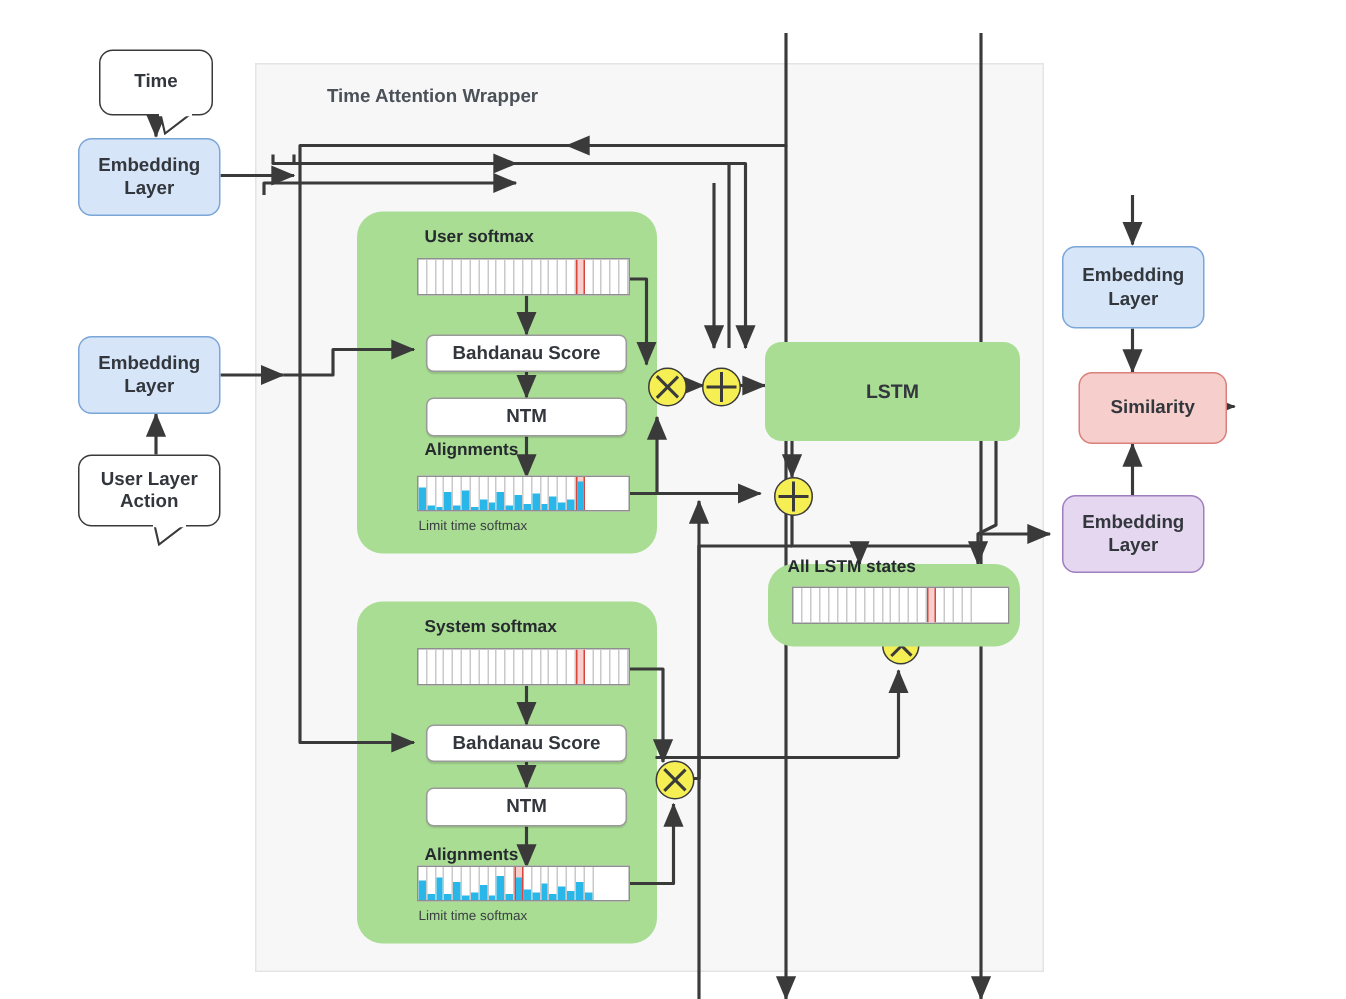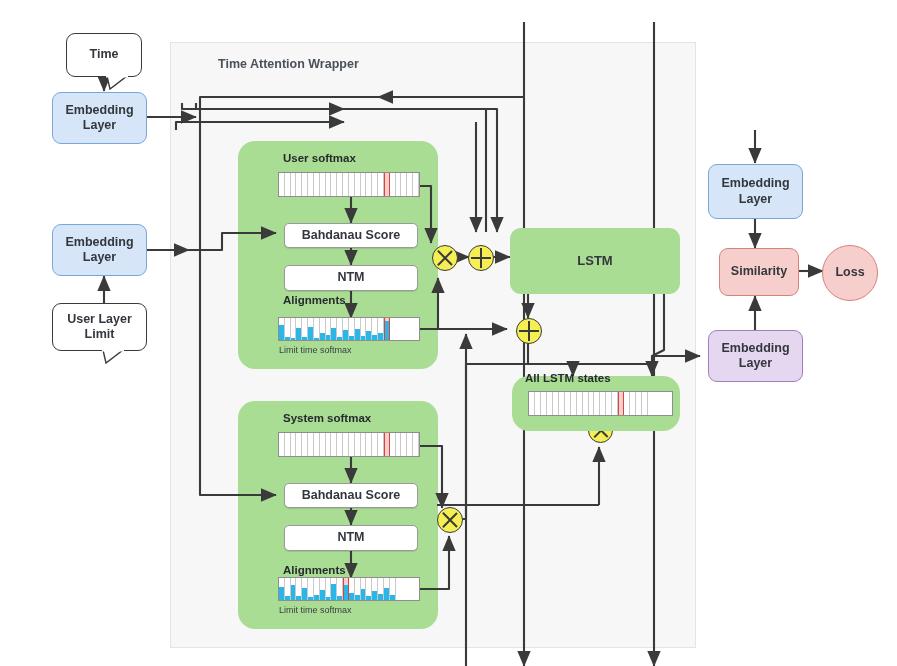--- a/index.html
+++ b/index.html
@@ -159,21 +159,21 @@
     <span>Layer</span>
   </div>
 
   <div class="node blue-box" style="left:52px;top:224px;width:95px;height:52px;flex-direction:column;">
     <span>Embedding</span>
     <span>Layer</span>
   </div>
 
   <div class="node callout" style="left:52px;top:303px;width:95px;height:48px;flex-direction:column;">
     <span>User Layer</span>
-    <span>Limit</span>
+    <span>Action</span>
     <span class="tail">
       <svg width="26" height="14">
           <path d="M2,0 L22,0 L5,13 Z" fill="#ffffff" stroke="#3a3a3a" stroke-width="1.4"></path>
           <path d="M1,0 L23,0" stroke="#ffffff" stroke-width="3"></path>
         </svg>
     </span>
   </div>
 
   <div class="panel-label" style="left:283px;top:152px;">User softmax</div>
   <div class="strip" style="left:278px;top:172px;width:142px;height:25px;">
@@ -436,26 +436,23 @@
       <div class="cell blank" style="width: 4.16667%; border-right: none;"></div>
       <div class="cell blank" style="width: 4.16667%; border-right: none;"></div>
     </div>
 
 
   <div class="node blue-box" style="left:708px;top:164px;width:95px;height:55px;flex-direction:column;">
     <span>Embedding</span>
     <span>Layer</span>
   </div>
 
-  <div class="node red-box" style="left:719px;top:248px;width:80px;height:48px;">
+  <div class="node red-box" style="left:719px;top:248px;width:99px;height:48px;">
     <span>Similarity</span>
   </div>
 
-  <div class="node red-circle" style="left:822px;top:245px;width:56px;height:56px;">
-    <span>Loss</span>
-  </div>
 
   <div class="node purple-box" style="left:708px;top:330px;width:95px;height:52px;flex-direction:column;">
     <span>Embedding</span>
     <span>Layer</span>
   </div>
 
 </div>
 
 </body></html>

